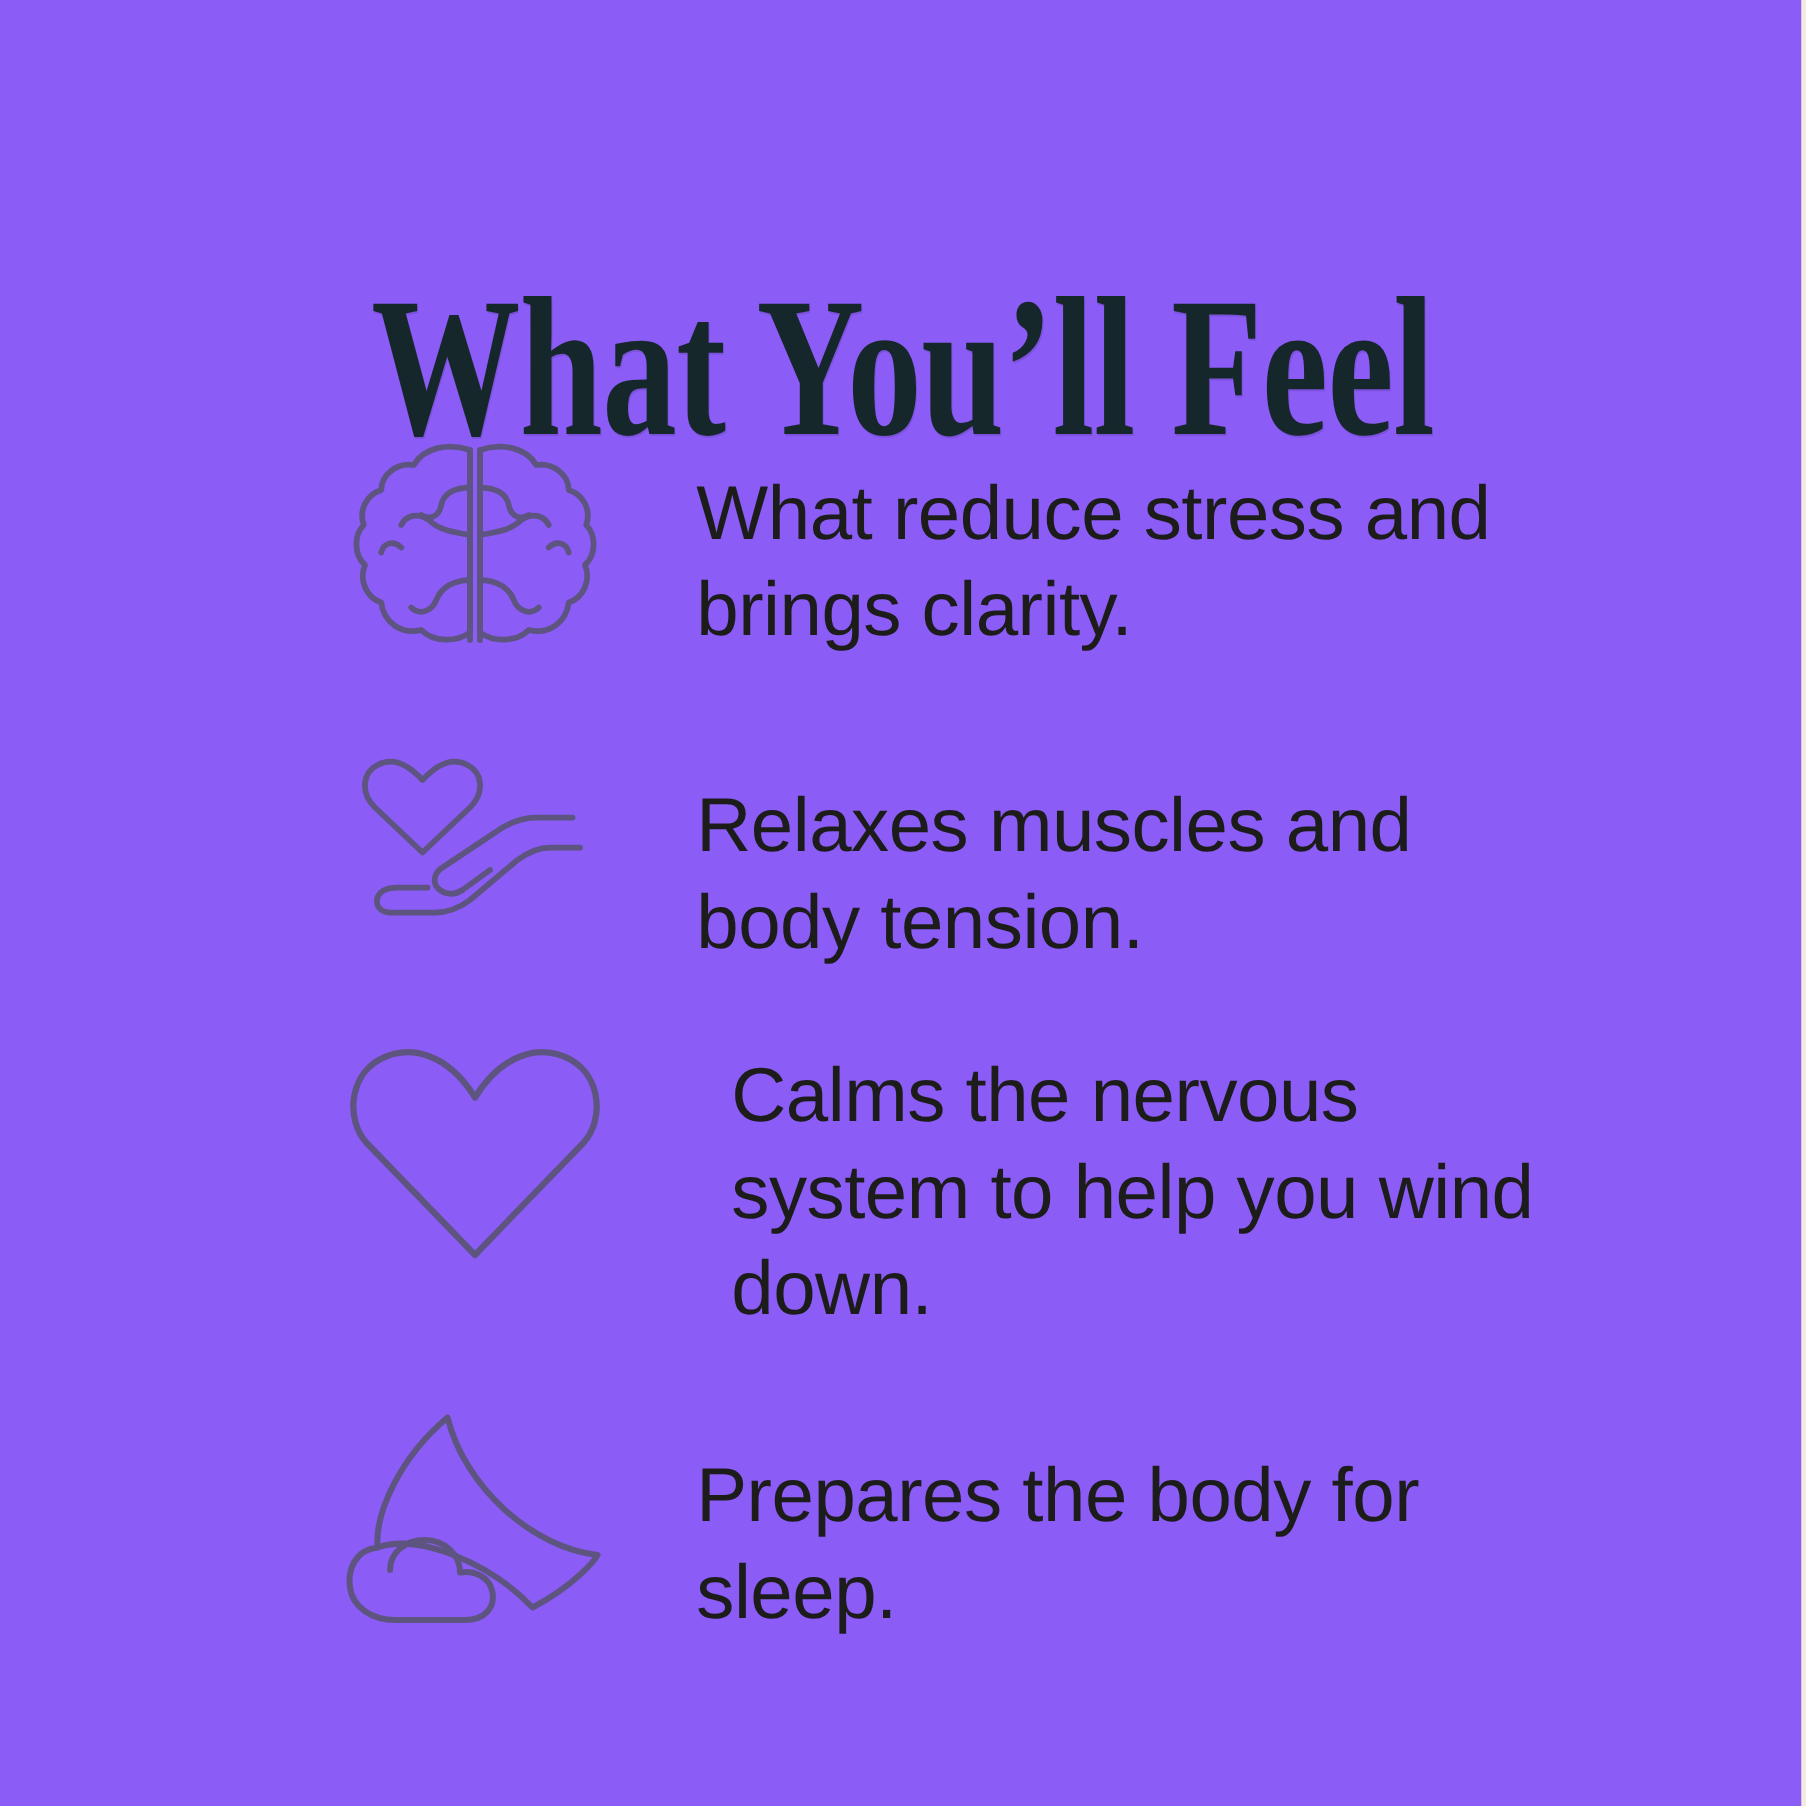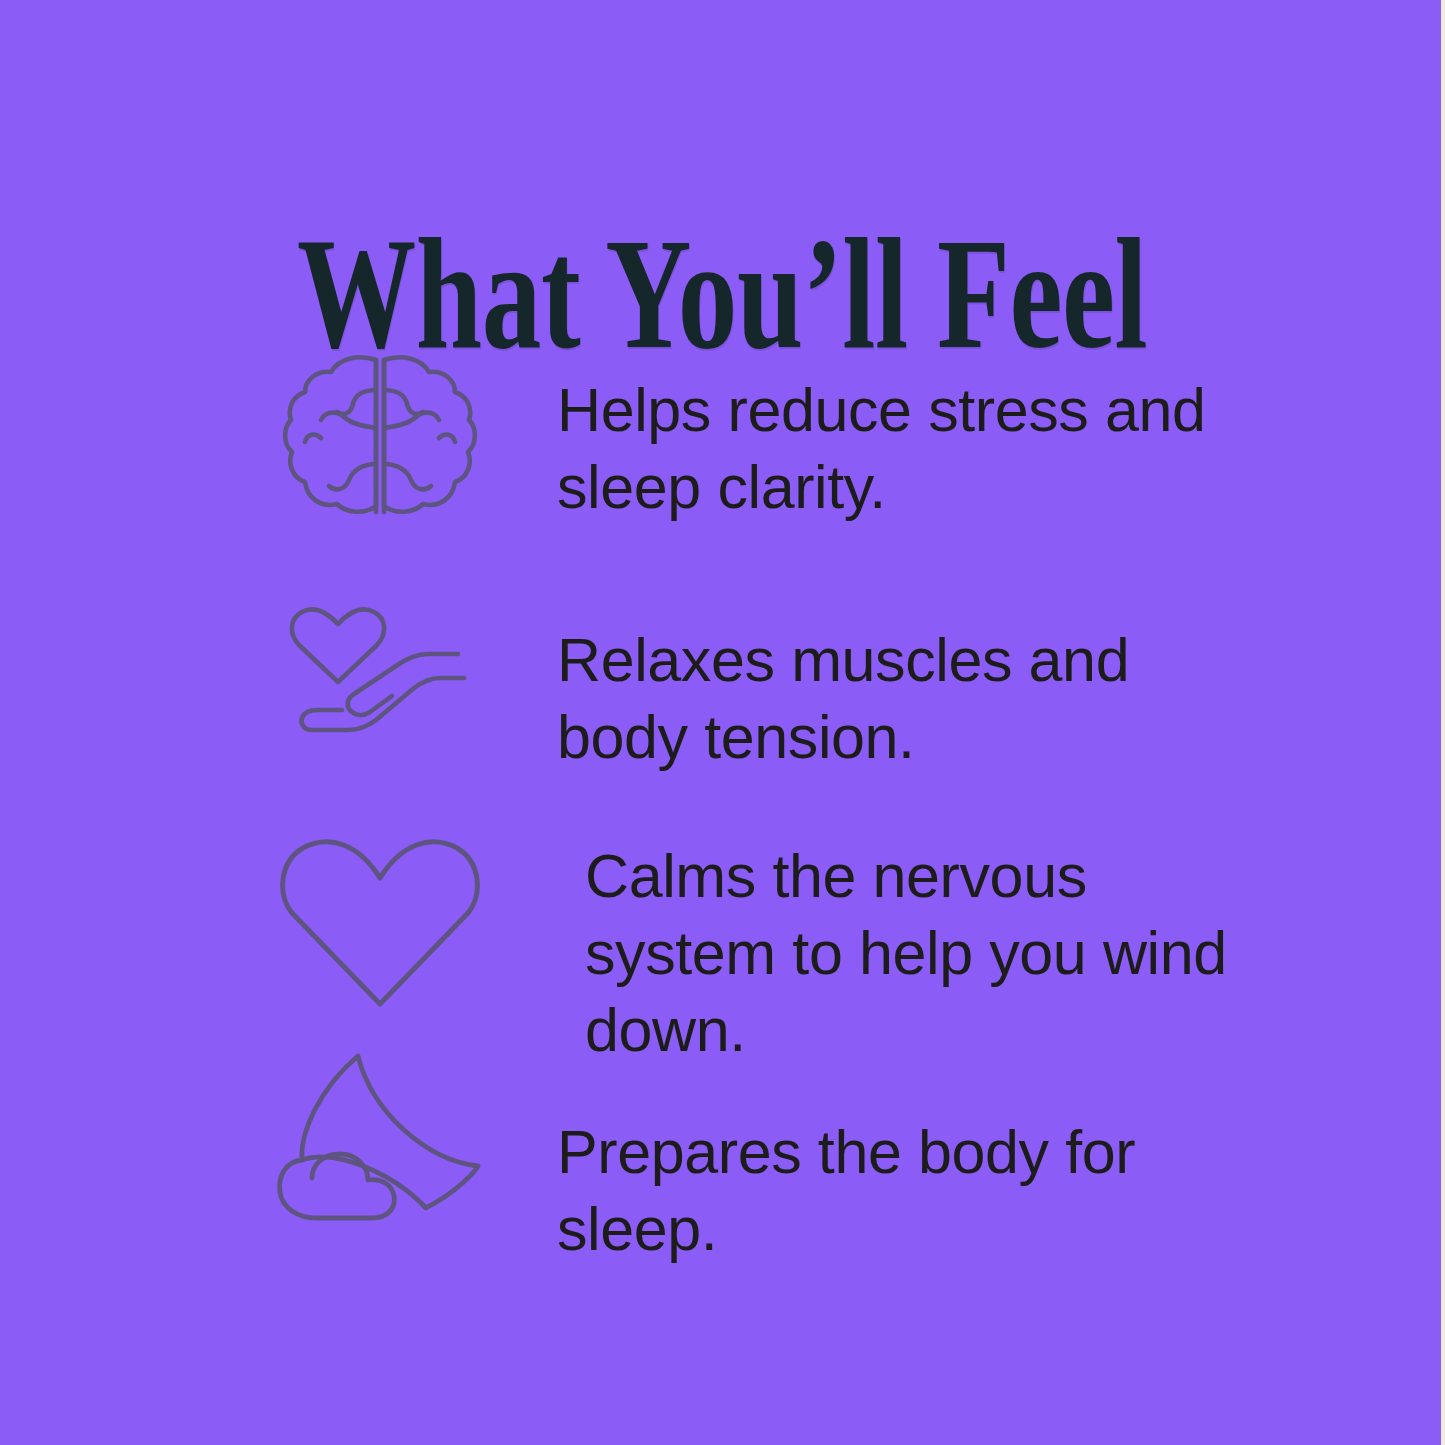--- a/index.html
+++ b/index.html
@@ -55,21 +55,21 @@
     position: absolute;
     left: 262px;
     width: 1000px;
     display: flex;
     flex-direction: row;
     align-items: flex-start;
   }
   .row-1 { top: 0px; }
   .row-2 { top: 262px; }
   .row-3 { top: 492px; gap: 28px; }
-  .row-4 { top: 708px; }
+  .row-4 { top: 752px; align-items: flex-end; }
 
   .icon-cell {
     width: 235px;
     flex: 0 0 235px;
     display: flex;
     justify-content: center;
   }
   .icon-cell svg {
     display: block;
   }
@@ -132,21 +132,21 @@
           <path d="M95 112 C82 112 72 118 68 128 C64 138 54 140 48 134"></path>
           <path d="M40 86 C34 80 26 82 24 90"></path>
 
           <path d="M103 38 C114 38 124 42 126 52 C128 62 136 64 142 60"></path>
           <path d="M103 76 C116 74 128 72 136 64 C144 58 154 60 158 68"></path>
           <path d="M103 112 C116 112 126 118 130 128 C134 138 144 140 150 134"></path>
           <path d="M158 86 C164 80 172 82 174 90"></path>
         </svg>
       </div>
       <div class="text-cell">
-        <p class="feature-text t-row-1">Helps reduce stress and sleep clarity.</p>
+        <p class="feature-text t-row-1">What reduce stress and brings clarity.</p>
       </div>
     </div>
 
     <div class="feature-row row-2">
       <div class="icon-cell icon-2">
         <svg width="200" height="150" viewBox="0 0 200 150" fill="none" stroke="#5d5580" stroke-width="4.6" stroke-linecap="round" stroke-linejoin="round" aria-hidden="true">
 
           <path d="M58 76 L20 40 C8 28 10 12 22 6 C33 0 45 4 58 18
                    C71 4 83 0 94 6 C106 12 108 28 96 40 Z"></path>
 

